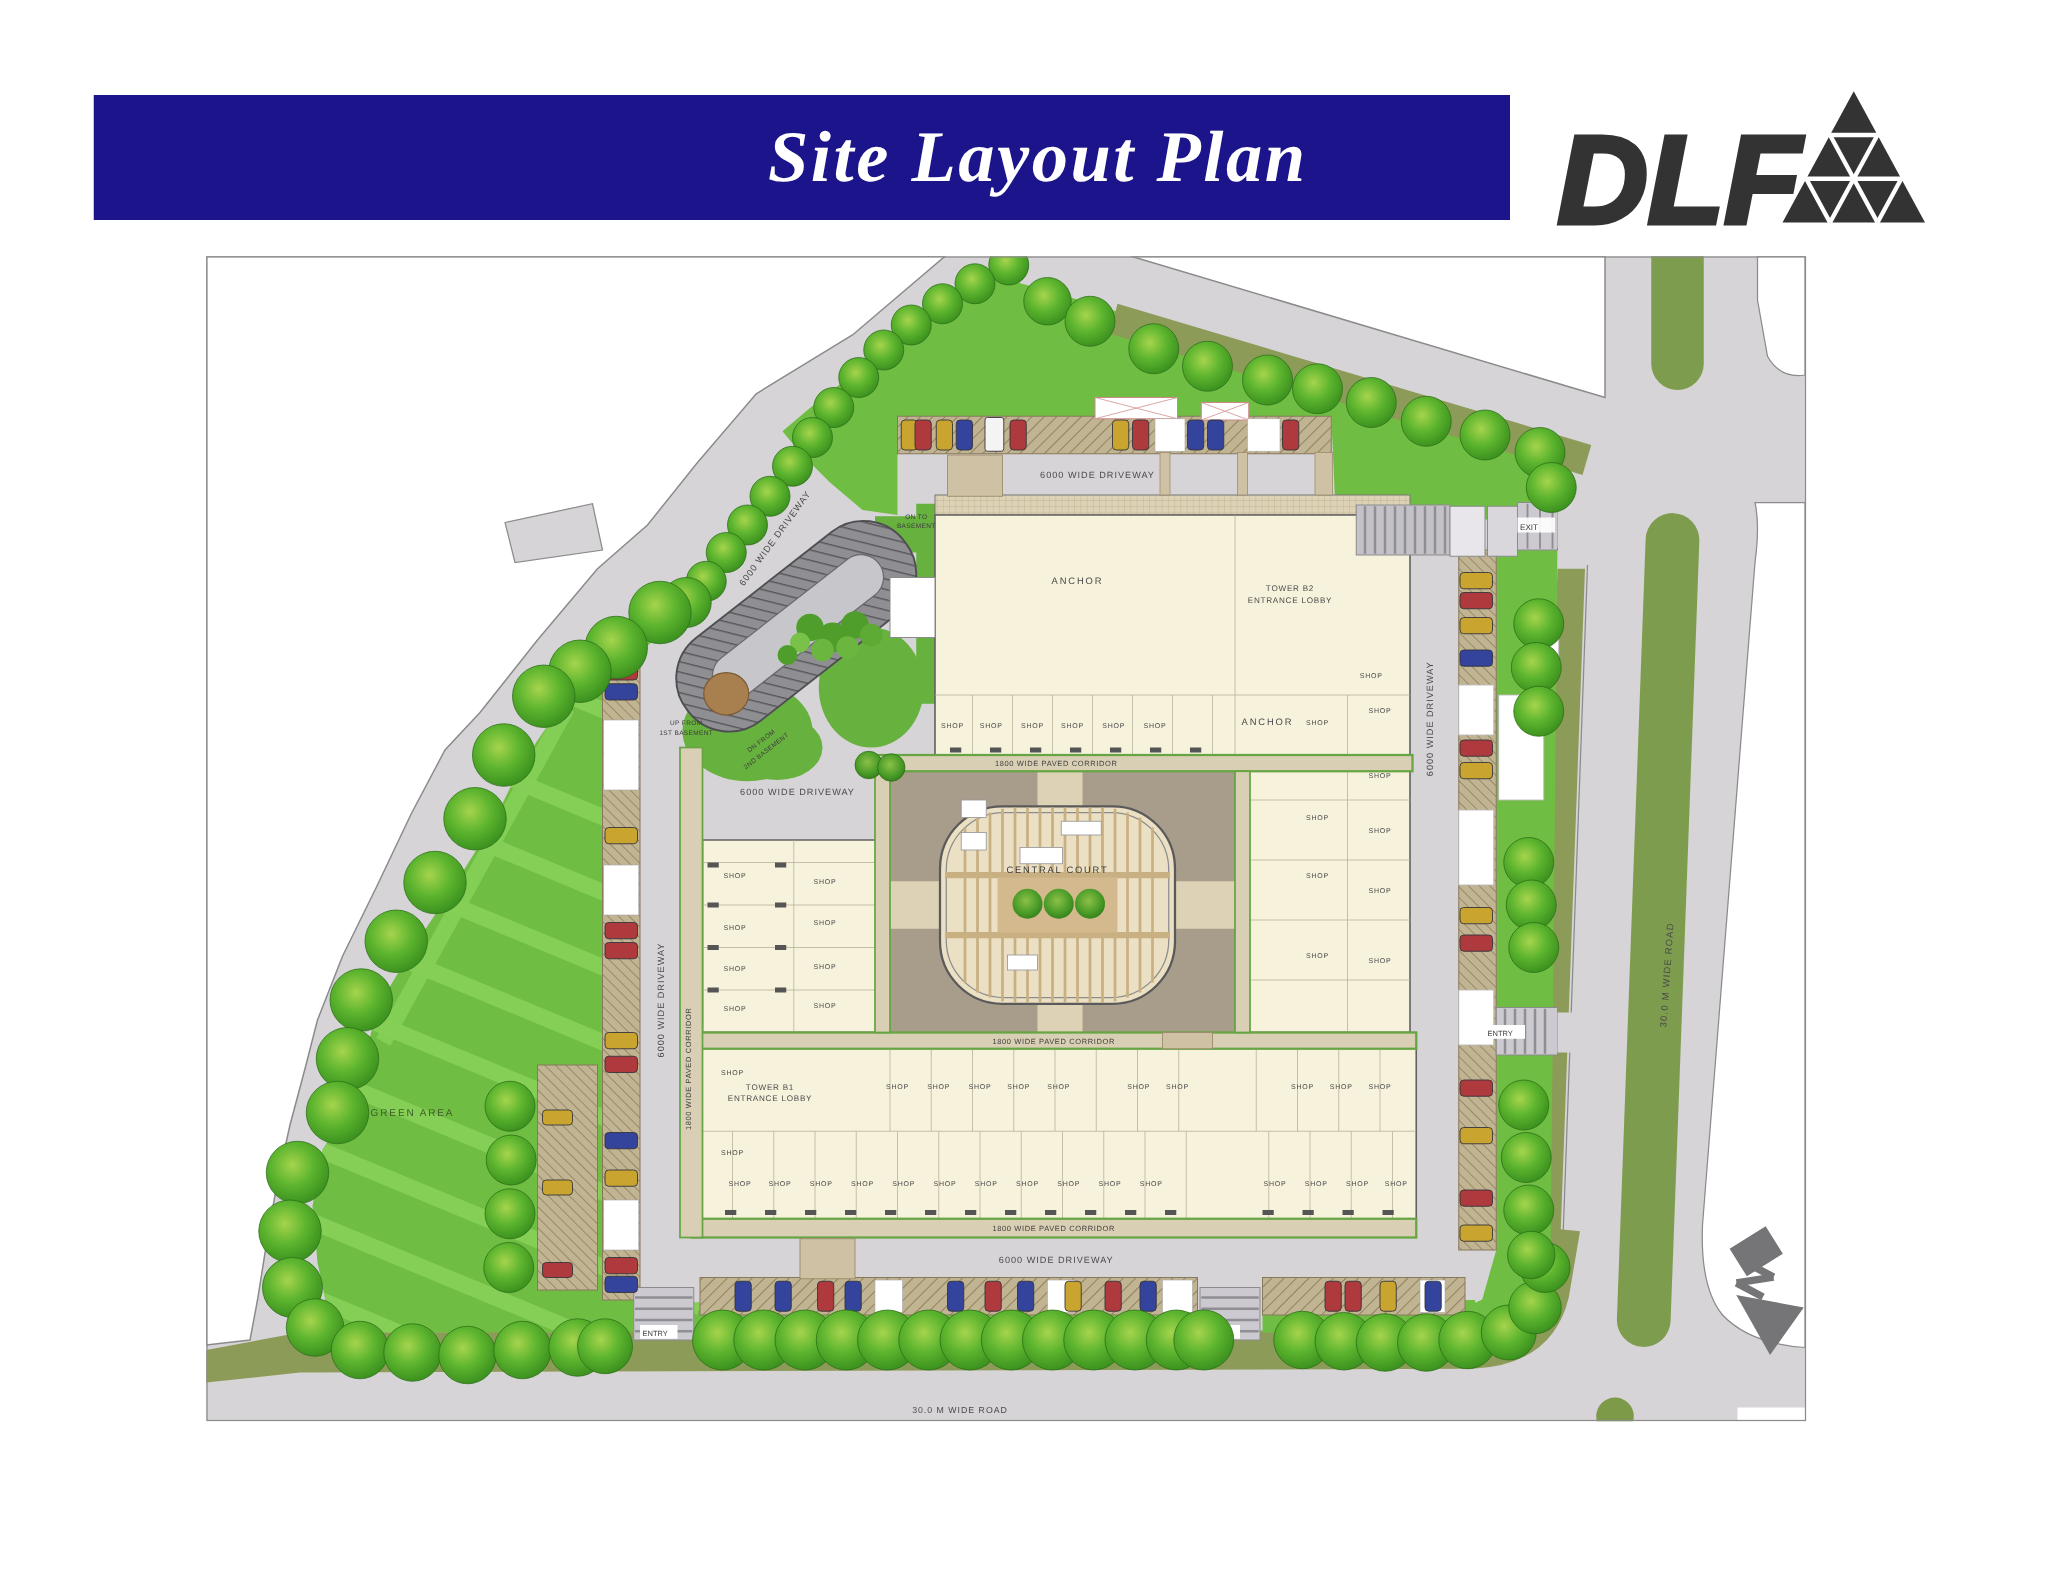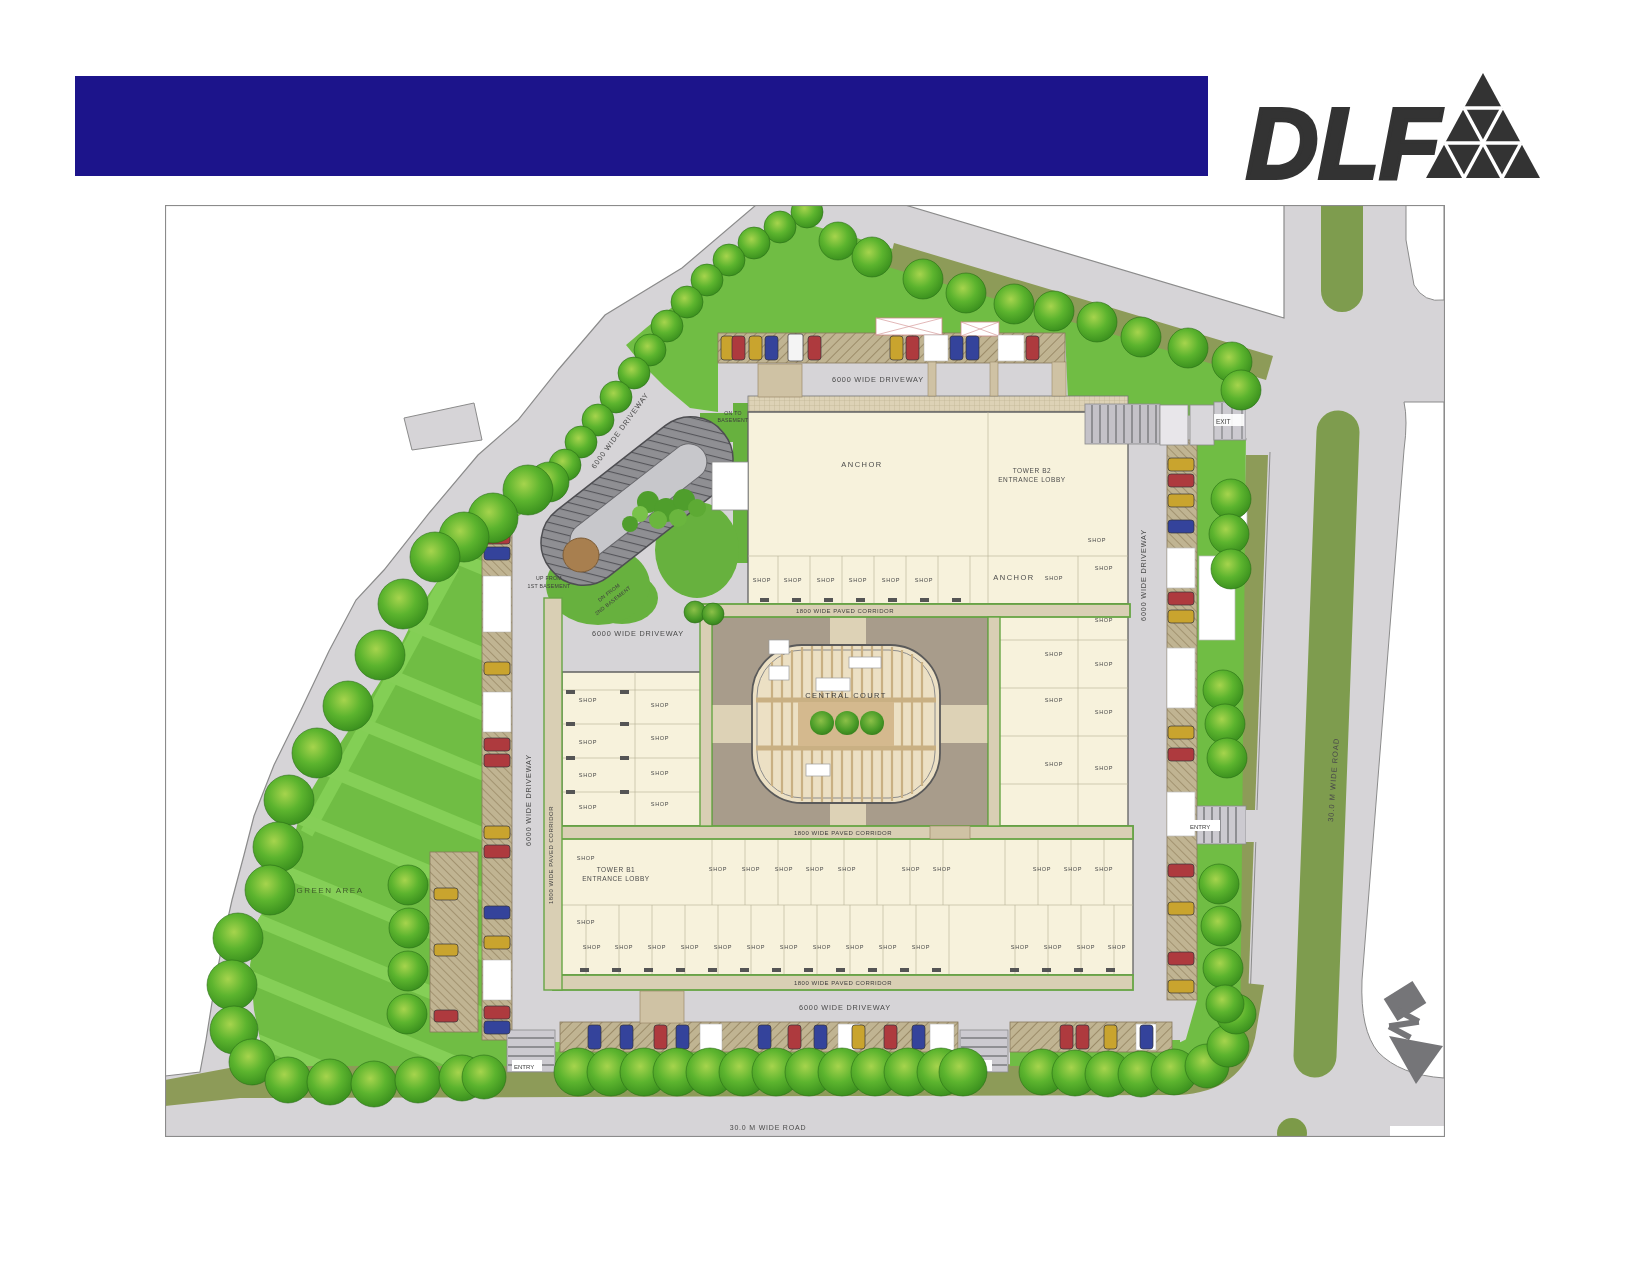--- a/index.html
+++ b/index.html
@@ -4,20 +4,21 @@
 <style>
 html,body{margin:0;padding:0;background:#fff;}
 #page{position:relative;width:1650px;height:1275px;overflow:hidden;background:#fff;font-family:"Liberation Sans",sans-serif;}
 </style>
 </head>
 <body>
 <div id="page">
 
 <div style="position:absolute;left:75px;top:76px;width:1133px;height:100px;background:#1c148b;"></div>
 
+<div style="position:absolute;left:75px;top:76px;width:971px;height:100px;line-height:100px;text-align:right;font-family:'Liberation Serif',serif;font-style:italic;font-weight:bold;font-size:58px;letter-spacing:2px;color:#ffffff;">Site Layout Plan</div>
 
 <svg style="position:absolute;left:1230px;top:60px;" width="330" height="130" viewBox="1230 60 330 130">
 
   <text x="1246" y="178" font-family="Liberation Sans,sans-serif" font-weight="bold" font-style="italic" font-size="100" letter-spacing="0" fill="#333333" stroke="#333333" stroke-width="4">DLF</text>
 
   <g fill="#333333">
     <polygon points="1483,73 1426,178 1540,178"></polygon>
   </g>
   <g stroke="#ffffff" stroke-width="3.5">
     <line x1="1464" y1="108" x2="1502" y2="108"></line>

